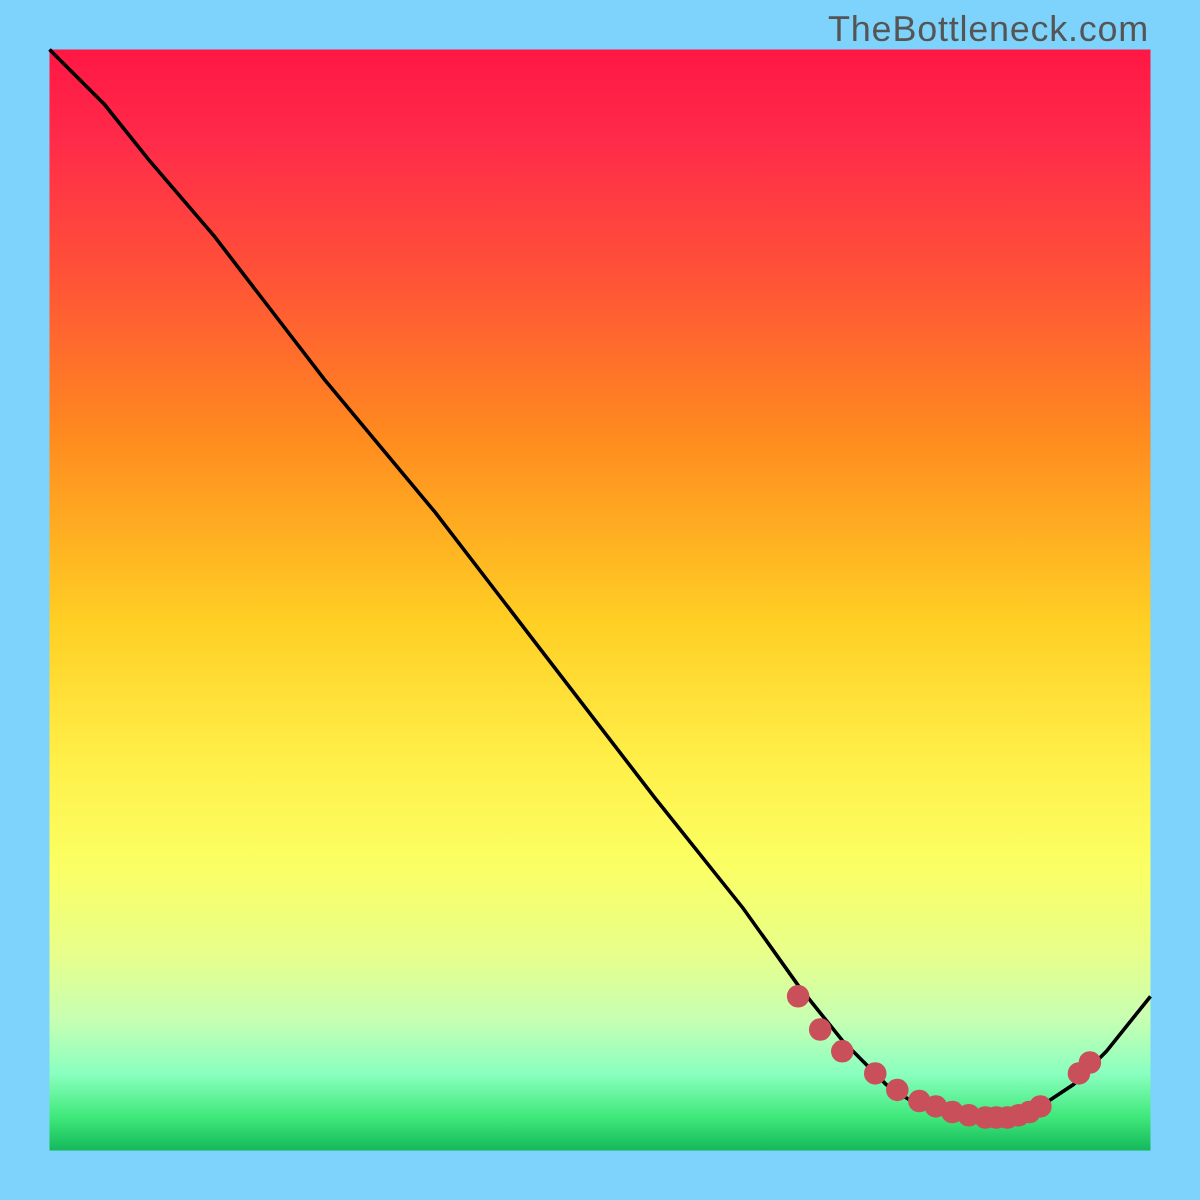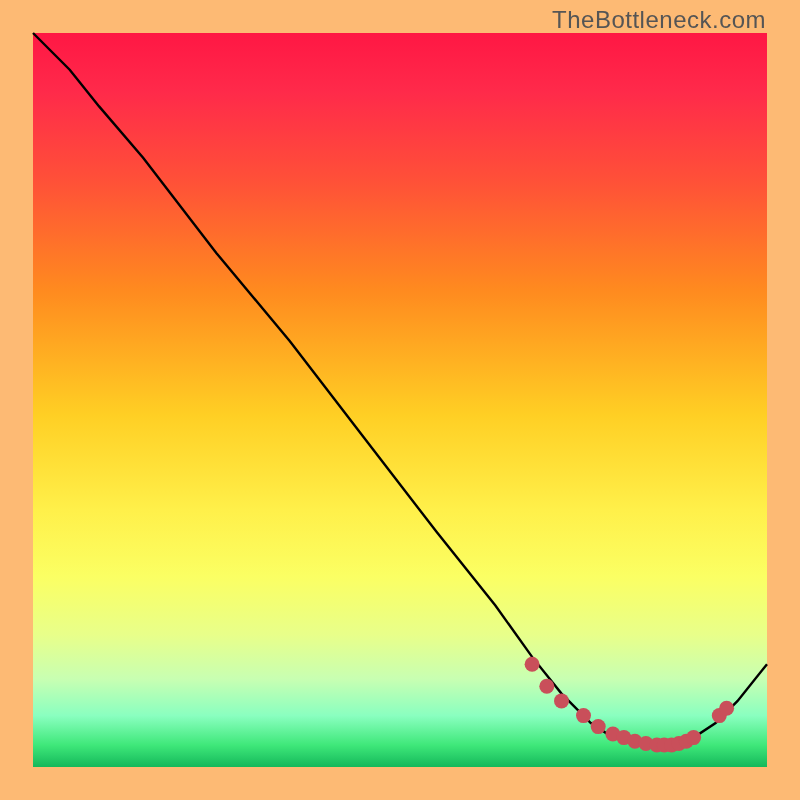--- a/index.html
+++ b/index.html
@@ -8,21 +8,21 @@
     width: 800px;
     height: 800px;
     background: #000;
     overflow: hidden;
     font-family: Arial, Helvetica, sans-serif;
   }
   .frame {
     position: relative;
     width: 800px;
     height: 800px;
-    background: #fdba74;
+    background: #7dd3fc;
   }
   .plot-area {
     position: absolute;
     left: 33px;
     top: 33px;
     width: 734px;
     height: 734px;
     
     background: linear-gradient(
       to bottom,

